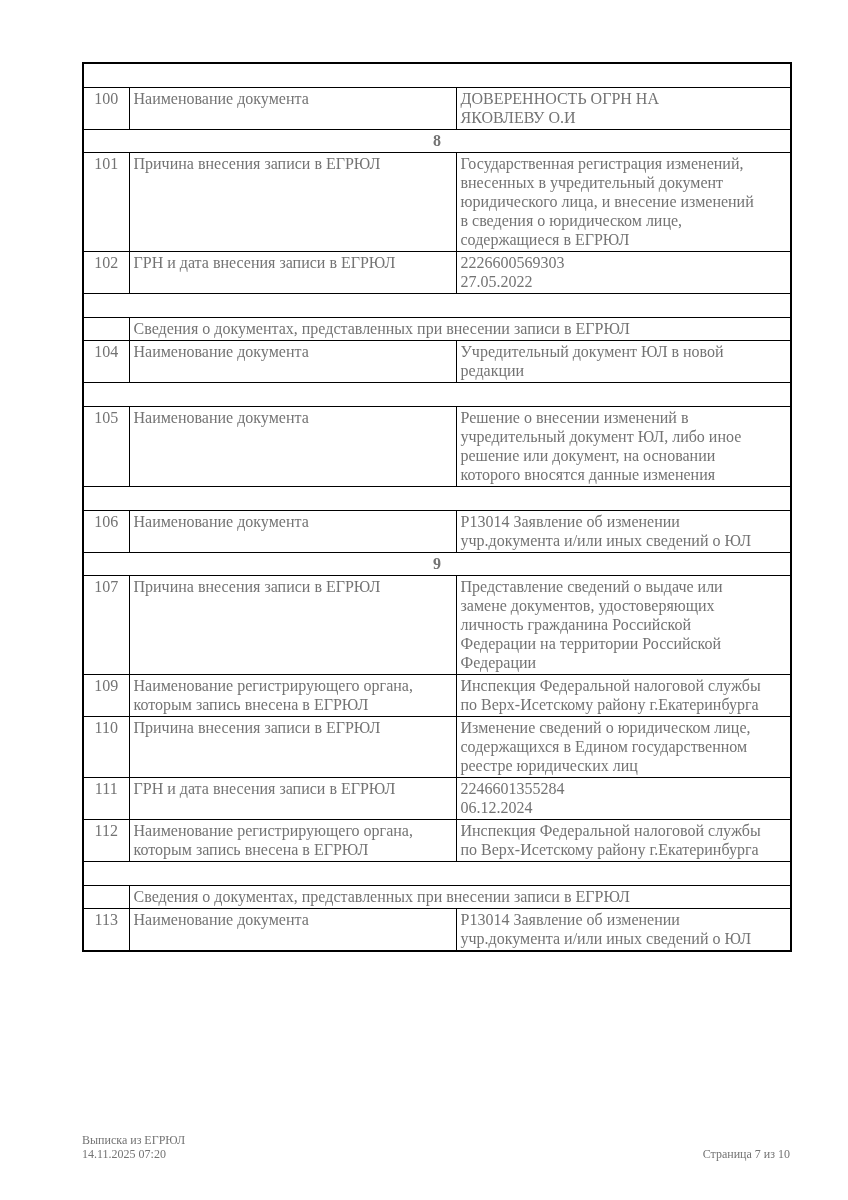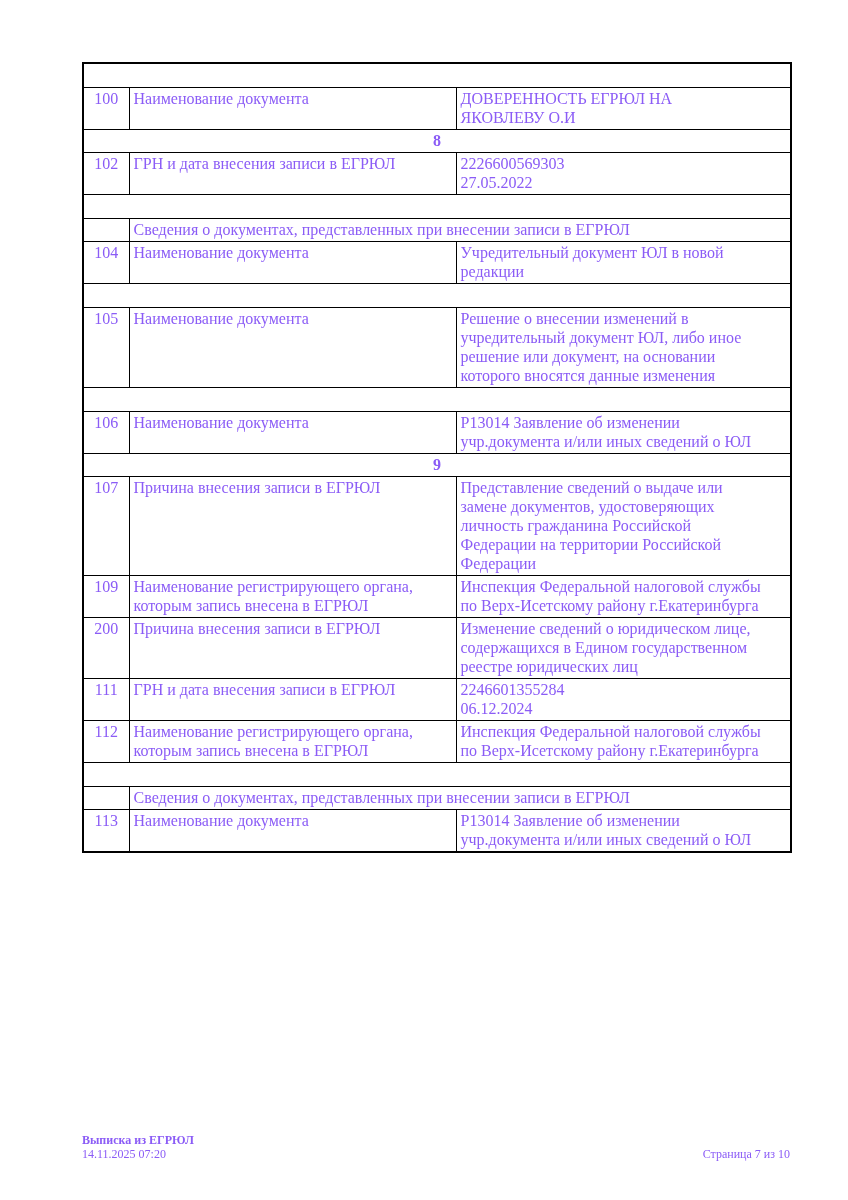--- a/index.html
+++ b/index.html
@@ -5,21 +5,21 @@
   html, body {
     margin: 0;
     padding: 0;
     background: #ffffff;
   }
   .page {
     position: relative;
     width: 848px;
     height: 1200px;
     background: #ffffff;
-    color: #8b5cf6;
+    color: #737373;
     font-family: "Liberation Serif", serif;
     overflow: hidden;
   }
   table.doc-table {
     position: absolute;
     left: 82px;
     top: 62px;
     width: 708px;
     border-collapse: collapse;
     table-layout: fixed;
@@ -61,21 +61,21 @@
     height: 28px;
     font-size: 12px;
     line-height: 13.5px;
   }
   .footer .f-left {
     position: absolute;
     left: 0;
     bottom: 0;
   }
   .footer .f-left .doc-type {
-    font-weight: bold;
+    font-weight: normal;
   }
   .footer .f-center {
     position: absolute;
     left: 0;
     right: 0;
     bottom: 0;
     text-align: center;
   }
   .footer .f-right {
     position: absolute;
@@ -95,25 +95,34 @@
       <col style="width:327px">
       <col style="width:335px">
     </colgroup>
     <tbody>
         <tr>
           <td class="spacer" colspan="3"></td>
         </tr>
         <tr>
           <td class="num">100</td>
           <td class="label">Наименование документа</td>
-          <td class="value">ДОВЕРЕННОСТЬ ЕГРЮЛ НА
+          <td class="value">ДОВЕРЕННОСТЬ ОГРН НА
 ЯКОВЛЕВУ О.И</td>
         </tr>
         <tr>
           <td class="section" colspan="3">8</td>
+        </tr>
+        <tr>
+          <td class="num">101</td>
+          <td class="label">Причина внесения записи в ЕГРЮЛ</td>
+          <td class="value">Государственная регистрация изменений,
+внесенных в учредительный документ
+юридического лица, и внесение изменений
+в сведения о юридическом лице,
+содержащиеся в ЕГРЮЛ</td>
         </tr>
         <tr>
           <td class="num">102</td>
           <td class="label">ГРН и дата внесения записи в ЕГРЮЛ</td>
           <td class="value">2226600569303
 27.05.2022</td>
         </tr>
         <tr>
           <td class="spacer" colspan="3"></td>
         </tr>
@@ -160,21 +169,21 @@
 Федерации</td>
         </tr>
         <tr>
           <td class="num">109</td>
           <td class="label">Наименование регистрирующего органа,
 которым запись внесена в ЕГРЮЛ</td>
           <td class="value">Инспекция Федеральной налоговой службы
 по Верх-Исетскому району г.Екатеринбурга</td>
         </tr>
         <tr>
-          <td class="num">200</td>
+          <td class="num">110</td>
           <td class="label">Причина внесения записи в ЕГРЮЛ</td>
           <td class="value">Изменение сведений о юридическом лице,
 содержащихся в Едином государственном
 реестре юридических лиц</td>
         </tr>
         <tr>
           <td class="num">111</td>
           <td class="label">ГРН и дата внесения записи в ЕГРЮЛ</td>
           <td class="value">2246601355284
 06.12.2024</td>

